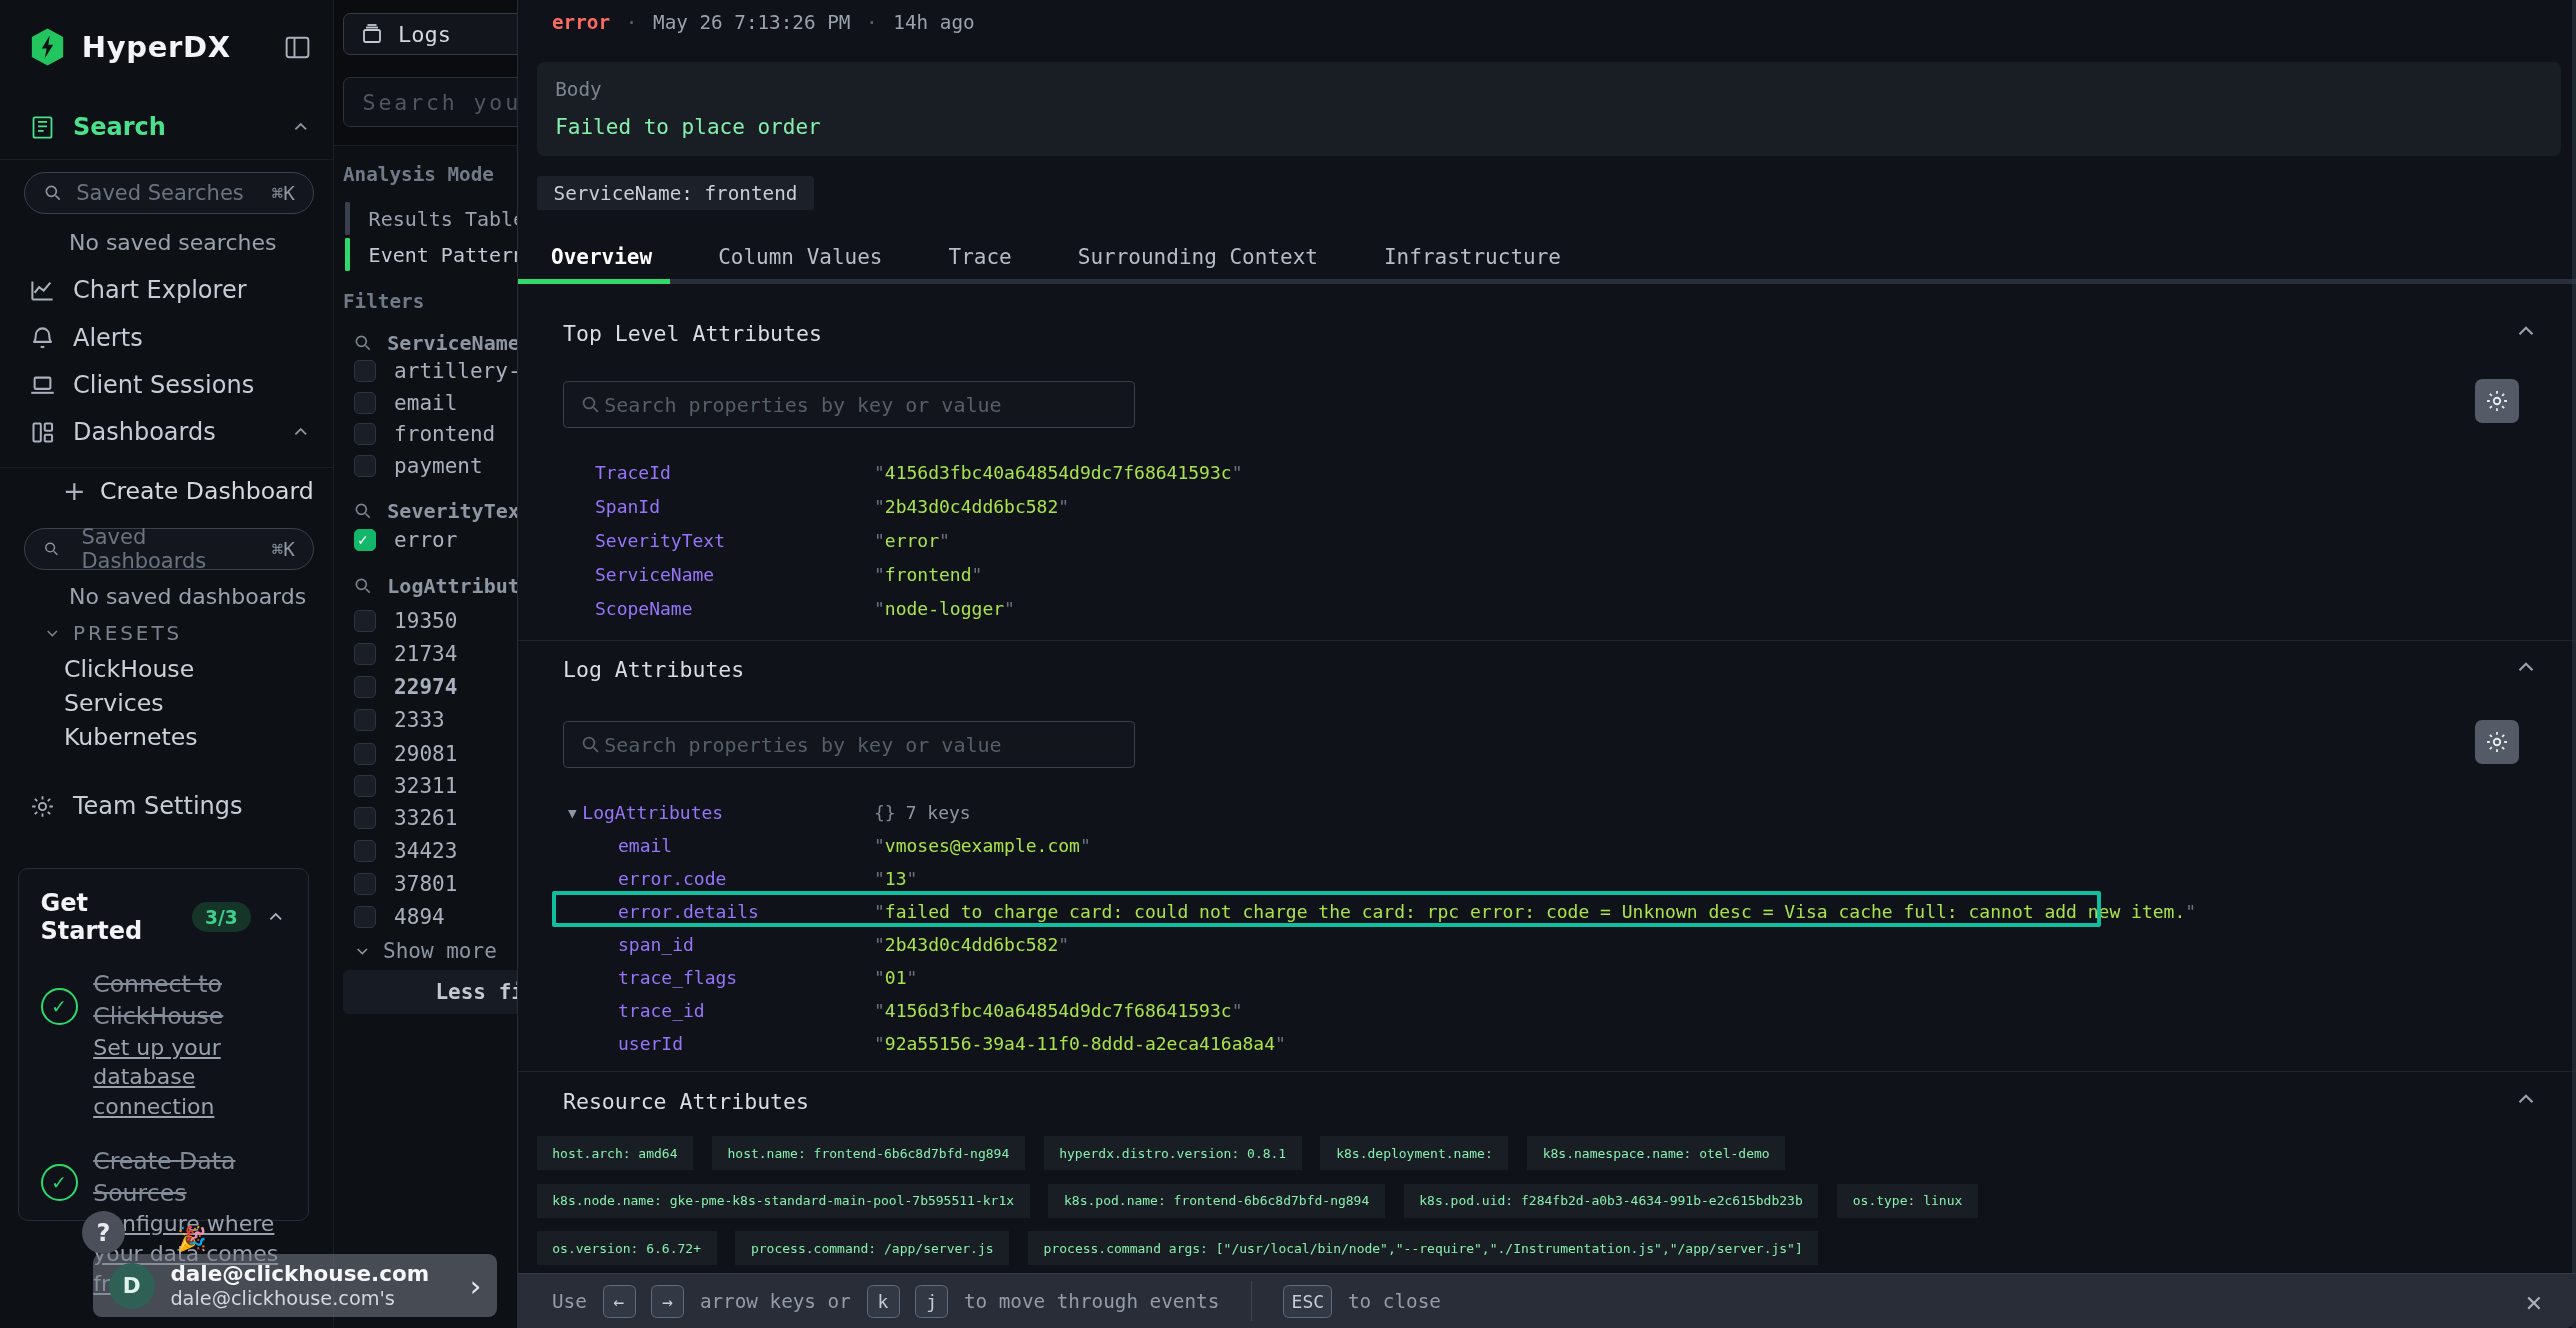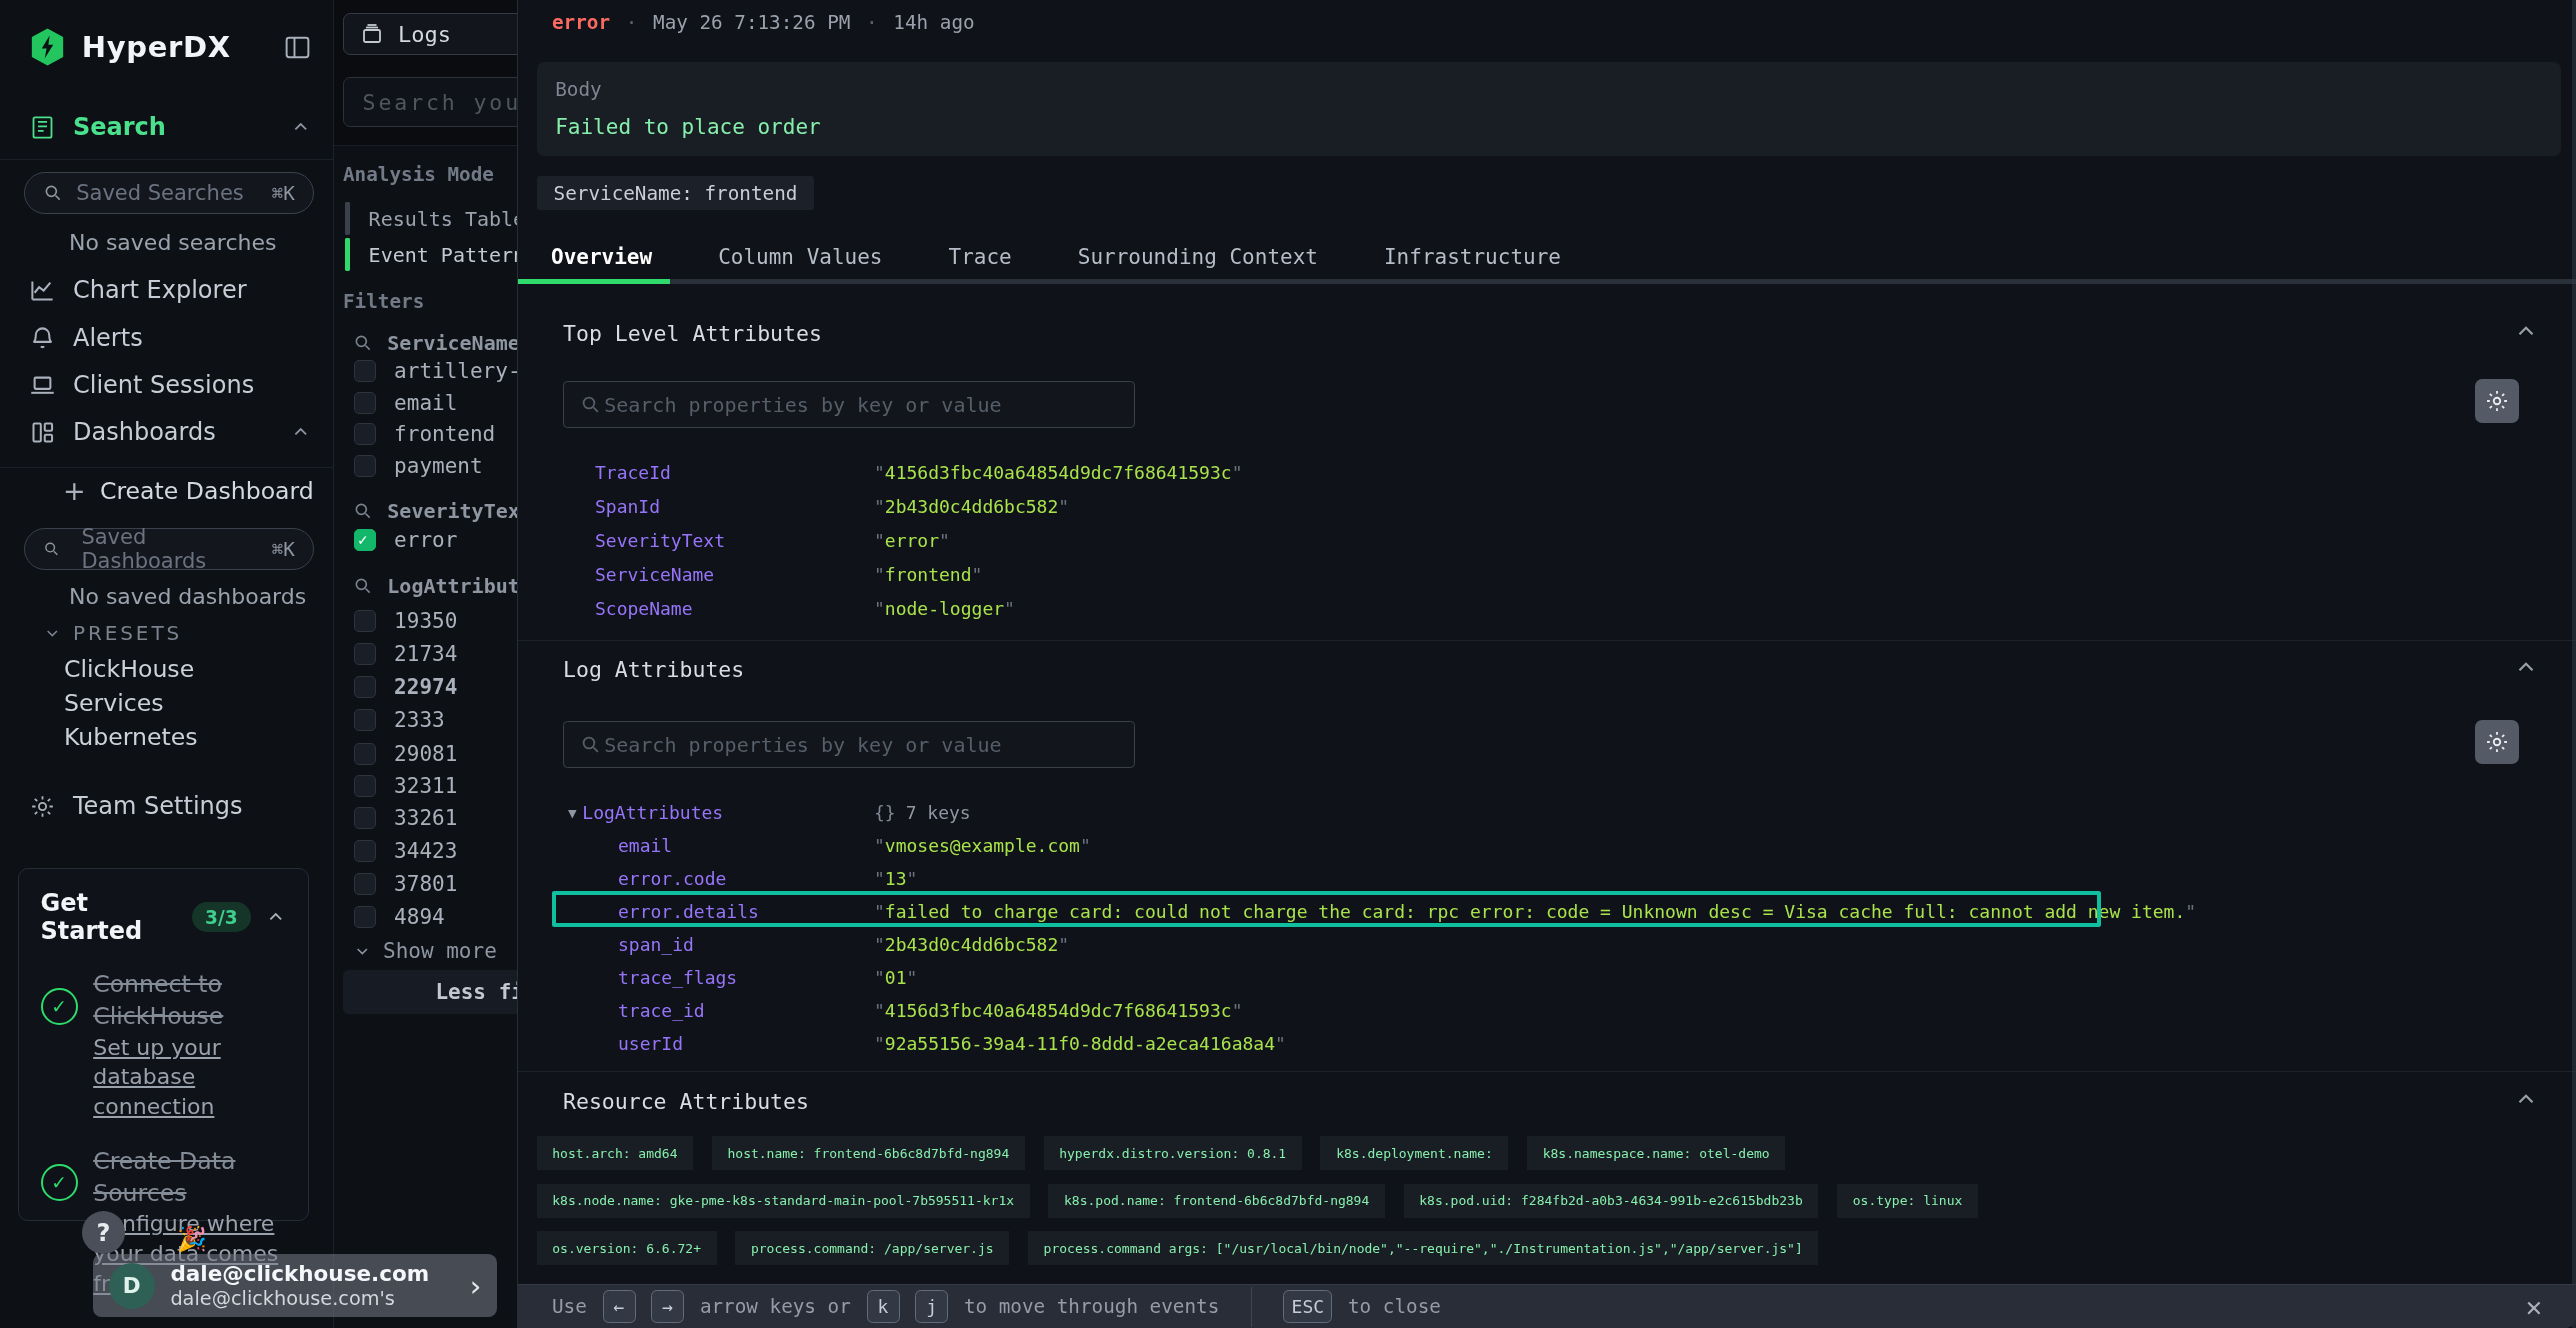--- a/index.html
+++ b/index.html
@@ -108,21 +108,21 @@
   .larow .braces{color:#7e8692;margin-right:10px;}
   .larow .k{width:256px;flex:0 0 256px;margin-left:50px;color:#9775fa;}
   .larow .v{color:#a9e34b;white-space:nowrap;}
   .larow.hl::after{content:"";position:absolute;left:-15.7px;top:-4.3px;width:1549px;height:36px;
                    border:4.3px solid #0fbfa0;border-radius:2.1px;box-sizing:border-box;}
   .hdiv{position:absolute;left:0;right:0;height:1.4px;background:#1d222b;}
   .chips{position:absolute;left:18.6px;right:29px;display:flex;flex-direction:column;gap:13.6px;}
   .chiprow{display:flex;gap:18.6px;}
   .chip{background:#191d24;height:34px;display:flex;align-items:center;padding:0 15.7px;
         color:#86efac;font-size:13px;white-space:nowrap;}
-  .bottombar{position:absolute;left:0;bottom:0;width:100%;height:44px;background:#282d38;border-top:1.4px solid #343b47;
+  .bottombar{position:absolute;left:0;bottom:0;width:100%;height:55px;background:#282d38;border-top:1.4px solid #343b47;
              border-radius:0 0 11.4px 0;display:flex;align-items:center;padding:0 34px;box-sizing:border-box;
              color:#959ca8;font-size:19.3px;gap:15.7px;}
   .keycap{min-width:33px;height:33px;border:1.4px solid #626b7a;background:#323945;border-radius:5.7px;color:#c6cdd8;
           display:flex;align-items:center;justify-content:center;padding:0 7.2px;box-sizing:border-box;font-size:18px;}
   .bdiv{width:1.4px;height:40px;background:#3e4652;margin:0 15.7px;}
   .closex{margin-left:auto;color:#aab1bb;font-size:27px;}
   .scrolltrack{position:absolute;right:0;top:0;width:4.3px;height:100%;background:#323945;opacity:.55;}
   svg{display:block;}
 </style>
 </head>

